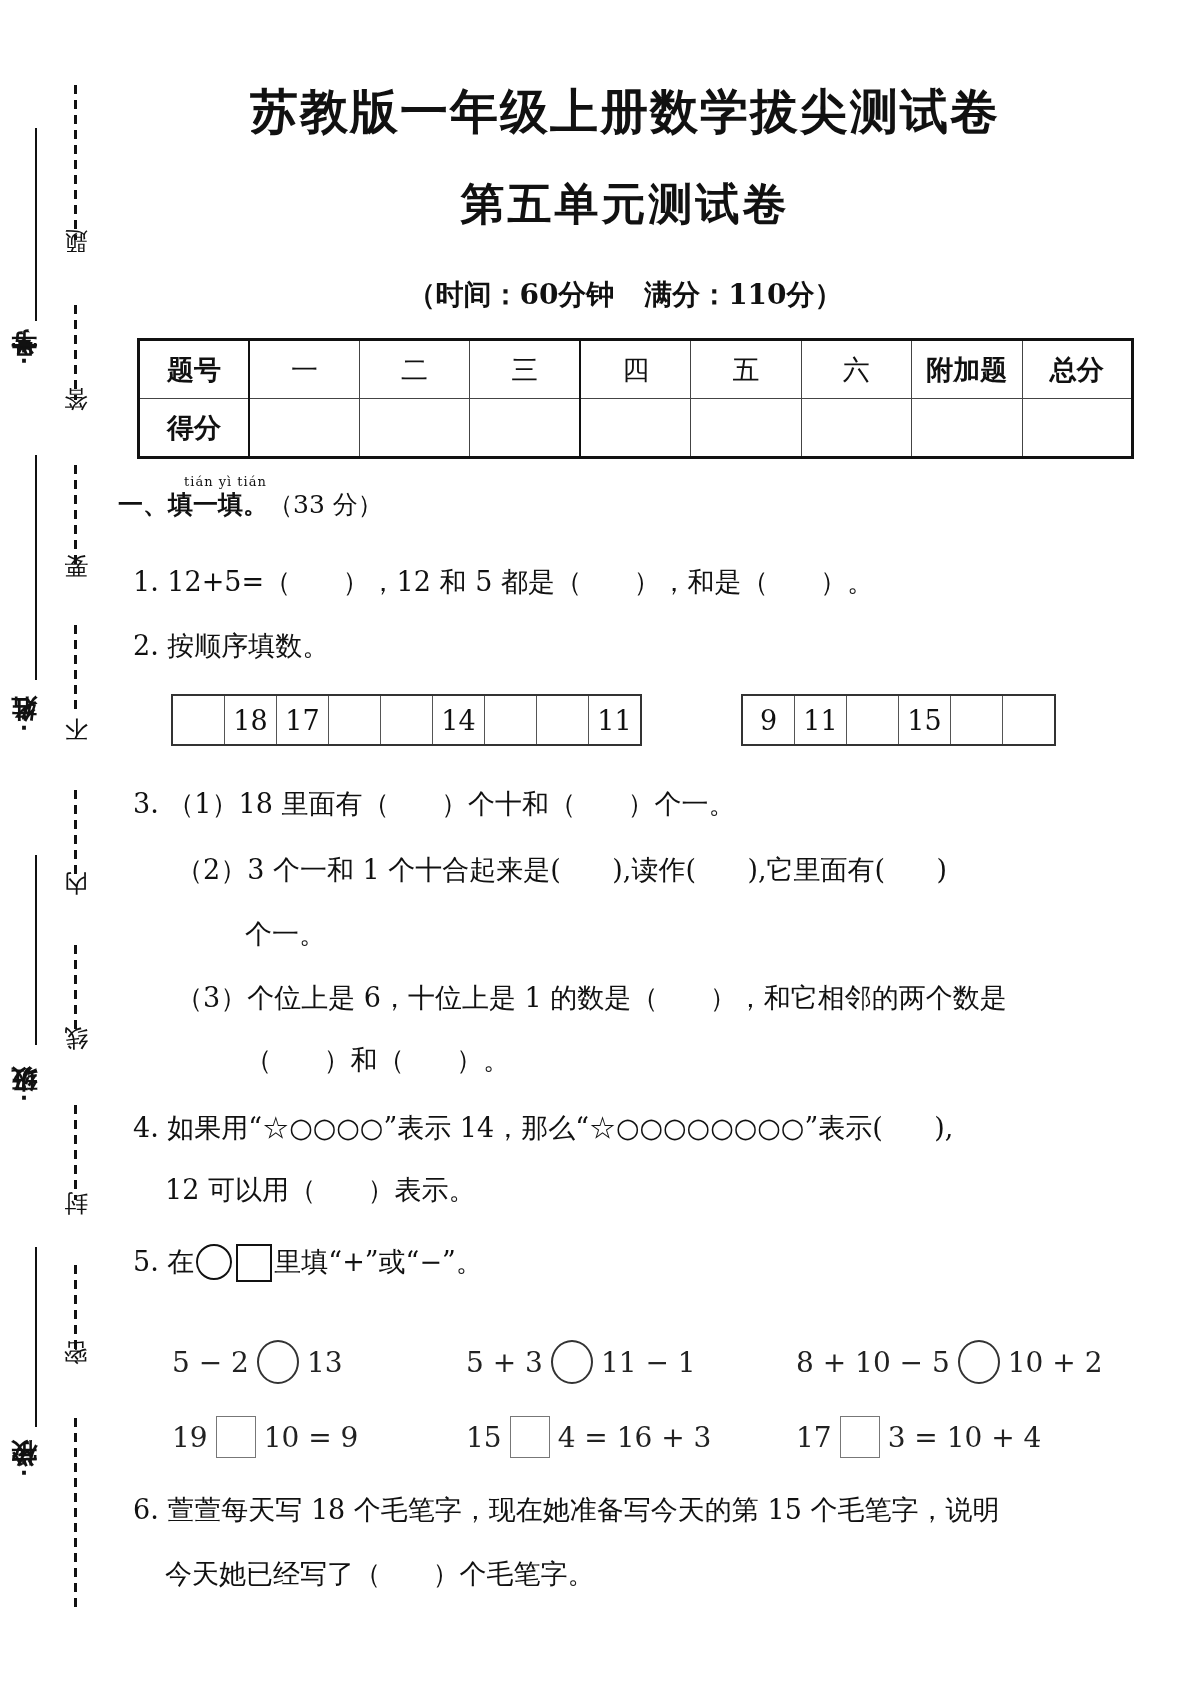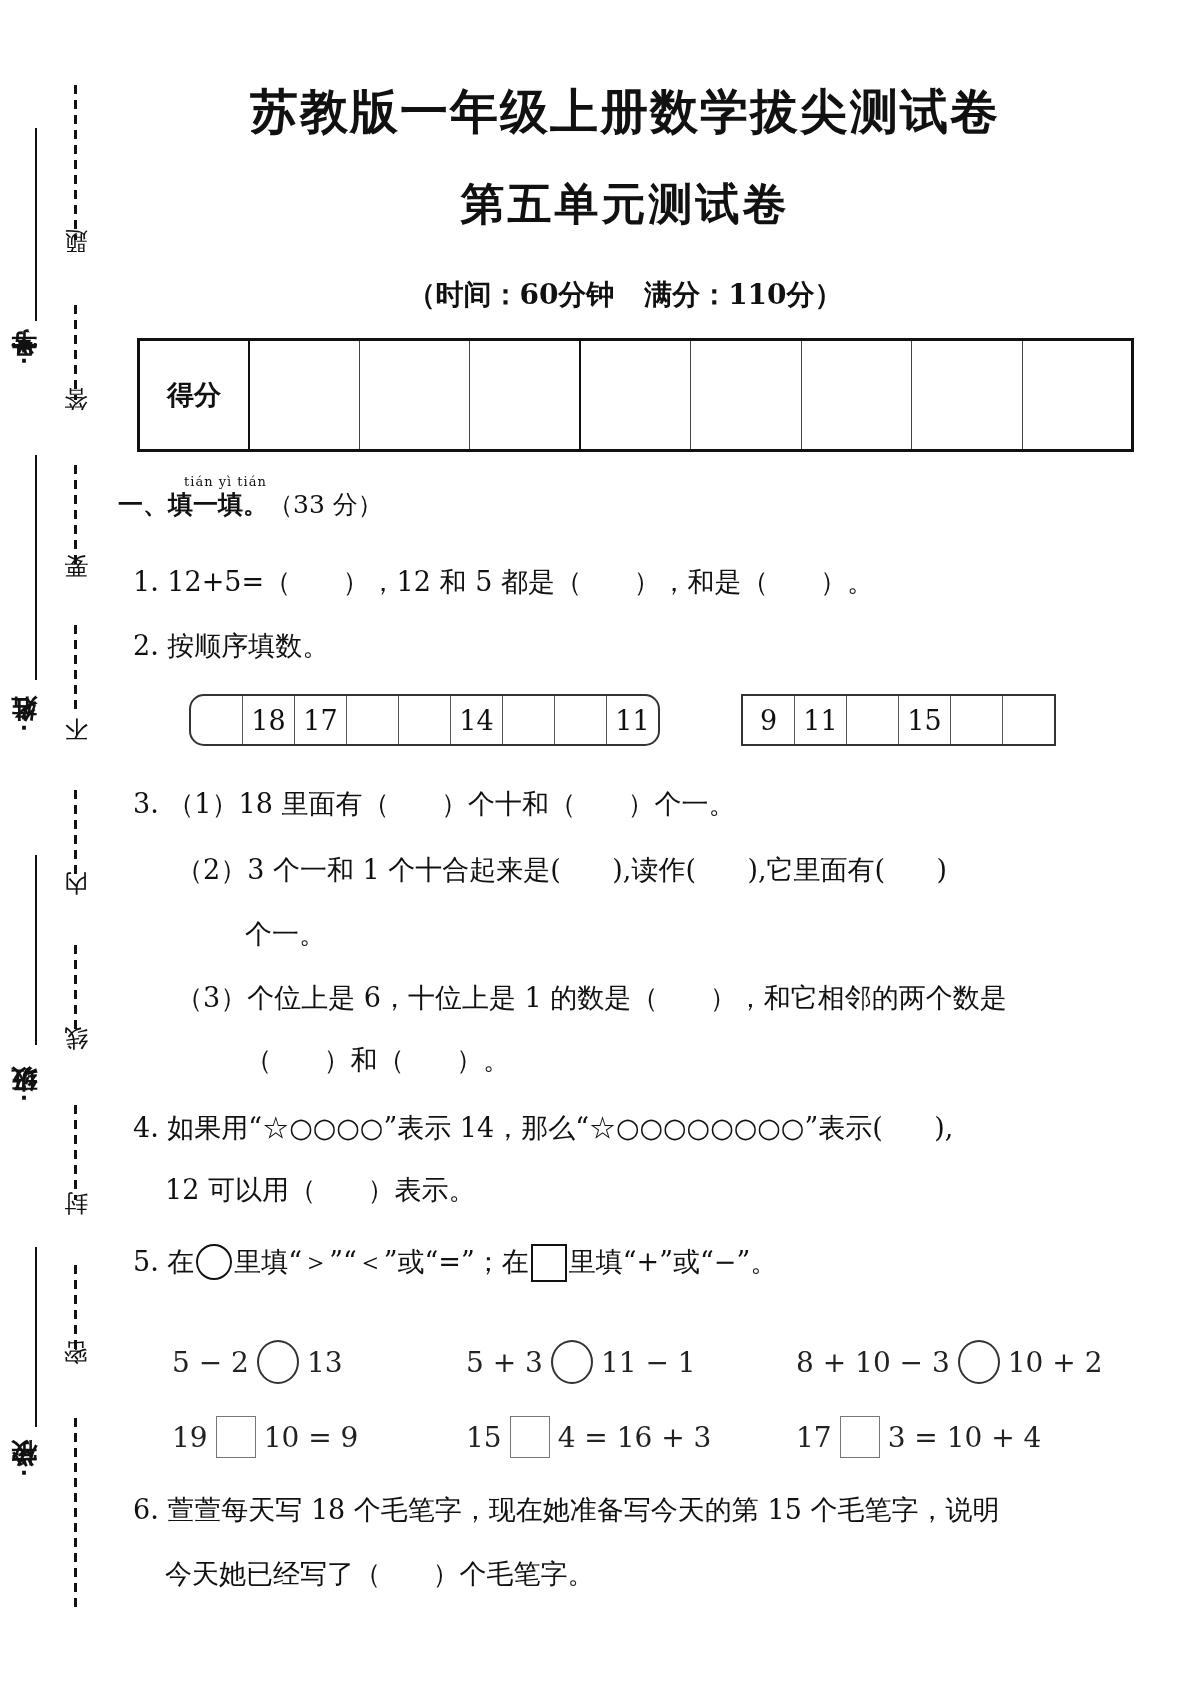--- a/index.html
+++ b/index.html
@@ -126,20 +126,31 @@
 
 <div class="title-main">苏教版一年级上册数学拔尖测试卷</div>
 <div class="title-sub">第五单元测试卷</div>
 <div class="meta">
   <span>（时间：60分钟</span>
   <span>满分：110分）</span>
 </div>
 
 <table class="score">
   <tbody>
+      <tr>
+    <td>题号</td>
+    <td class="sep" style="font-weight:normal">一</td>
+    <td style="font-weight:normal">二</td>
+    <td style="font-weight:normal">三</td>
+    <td class="sep" style="font-weight:normal">四</td>
+    <td style="font-weight:normal">五</td>
+    <td style="font-weight:normal">六</td>
+    <td>附加题</td>
+    <td>总分</td>
+  </tr>
   <tr>
     <td>得分</td>
     <td class="sep"></td>
     <td></td>
     <td></td>
     <td class="sep"></td>
     <td></td>
     <td></td>
     <td></td>
     <td></td>
@@ -149,21 +160,21 @@
 
 <div class="pinyin">tián  yì  tián</div>
 <div class="sec-head">
   <span>一、</span><span>填一填。</span><span class="score-note">（33 分）</span>
 </div>
 
 <div class="q" style="left:133px;top:564px;">1. 12+5=（      ），12 和 5 都是（      ），和是（      ）。</div>
 
 <div class="q" style="left:133px;top:628px;">2. 按顺序填数。</div>
 
-<div class="grid" style="left:189px;top:694px;border-radius:15px;">
+<div class="grid" style="left:171px;top:694px;">
   <div class="cell"></div>
   <div class="cell">18</div>
   <div class="cell">17</div>
   <div class="cell"></div>
   <div class="cell"></div>
   <div class="cell">14</div>
   <div class="cell"></div>
   <div class="cell"></div>
   <div class="cell">11</div>
 </div>
@@ -182,37 +193,36 @@
 <div class="q" style="left:245px;top:916px;">个一。</div>
 <div class="q" style="left:176px;top:980px;">（3）个位上是 6，十位上是 1 的数是（      ），和它相邻的两个数是</div>
 <div class="q" style="left:245px;top:1042px;">（      ）和（      ）。</div>
 
 <div class="q" style="left:133px;top:1110px;">4. 如果用“☆○○○○”表示 14，那么“☆○○○○○○○○”表示(      ),</div>
 <div class="q" style="left:165px;top:1172px;">12 可以用（      ）表示。</div>
 
 <div class="q" style="left:133px;top:1244px;display:flex;align-items:flex-start;">
   <span>5. 在</span>
   <span class="inl-circle"></span>
-  <span>里填“＞”“＜”或“=”；在</span>
   <span class="inl-square"></span>
   <span>里填“+”或“−”。</span>
 </div>
 
 <div class="expr" style="left:172px;top:1340px;">
   <span>5 − 2</span>
   <span class="ans-circle"></span>
   <span>13</span>
 </div>
 <div class="expr" style="left:466px;top:1340px;">
   <span>5 + 3</span>
   <span class="ans-circle"></span>
   <span>11 − 1</span>
 </div>
 <div class="expr" style="left:796px;top:1340px;">
-  <span>8 + 10 − 3</span>
+  <span>8 + 10 − 5</span>
   <span class="ans-circle"></span>
   <span>10 + 2</span>
 </div>
 
 <div class="expr" style="left:172px;top:1416px;">
   <span>19</span>
   <span class="ans-square"></span>
   <span>10 = 9</span>
 </div>
 <div class="expr" style="left:466px;top:1416px;">

